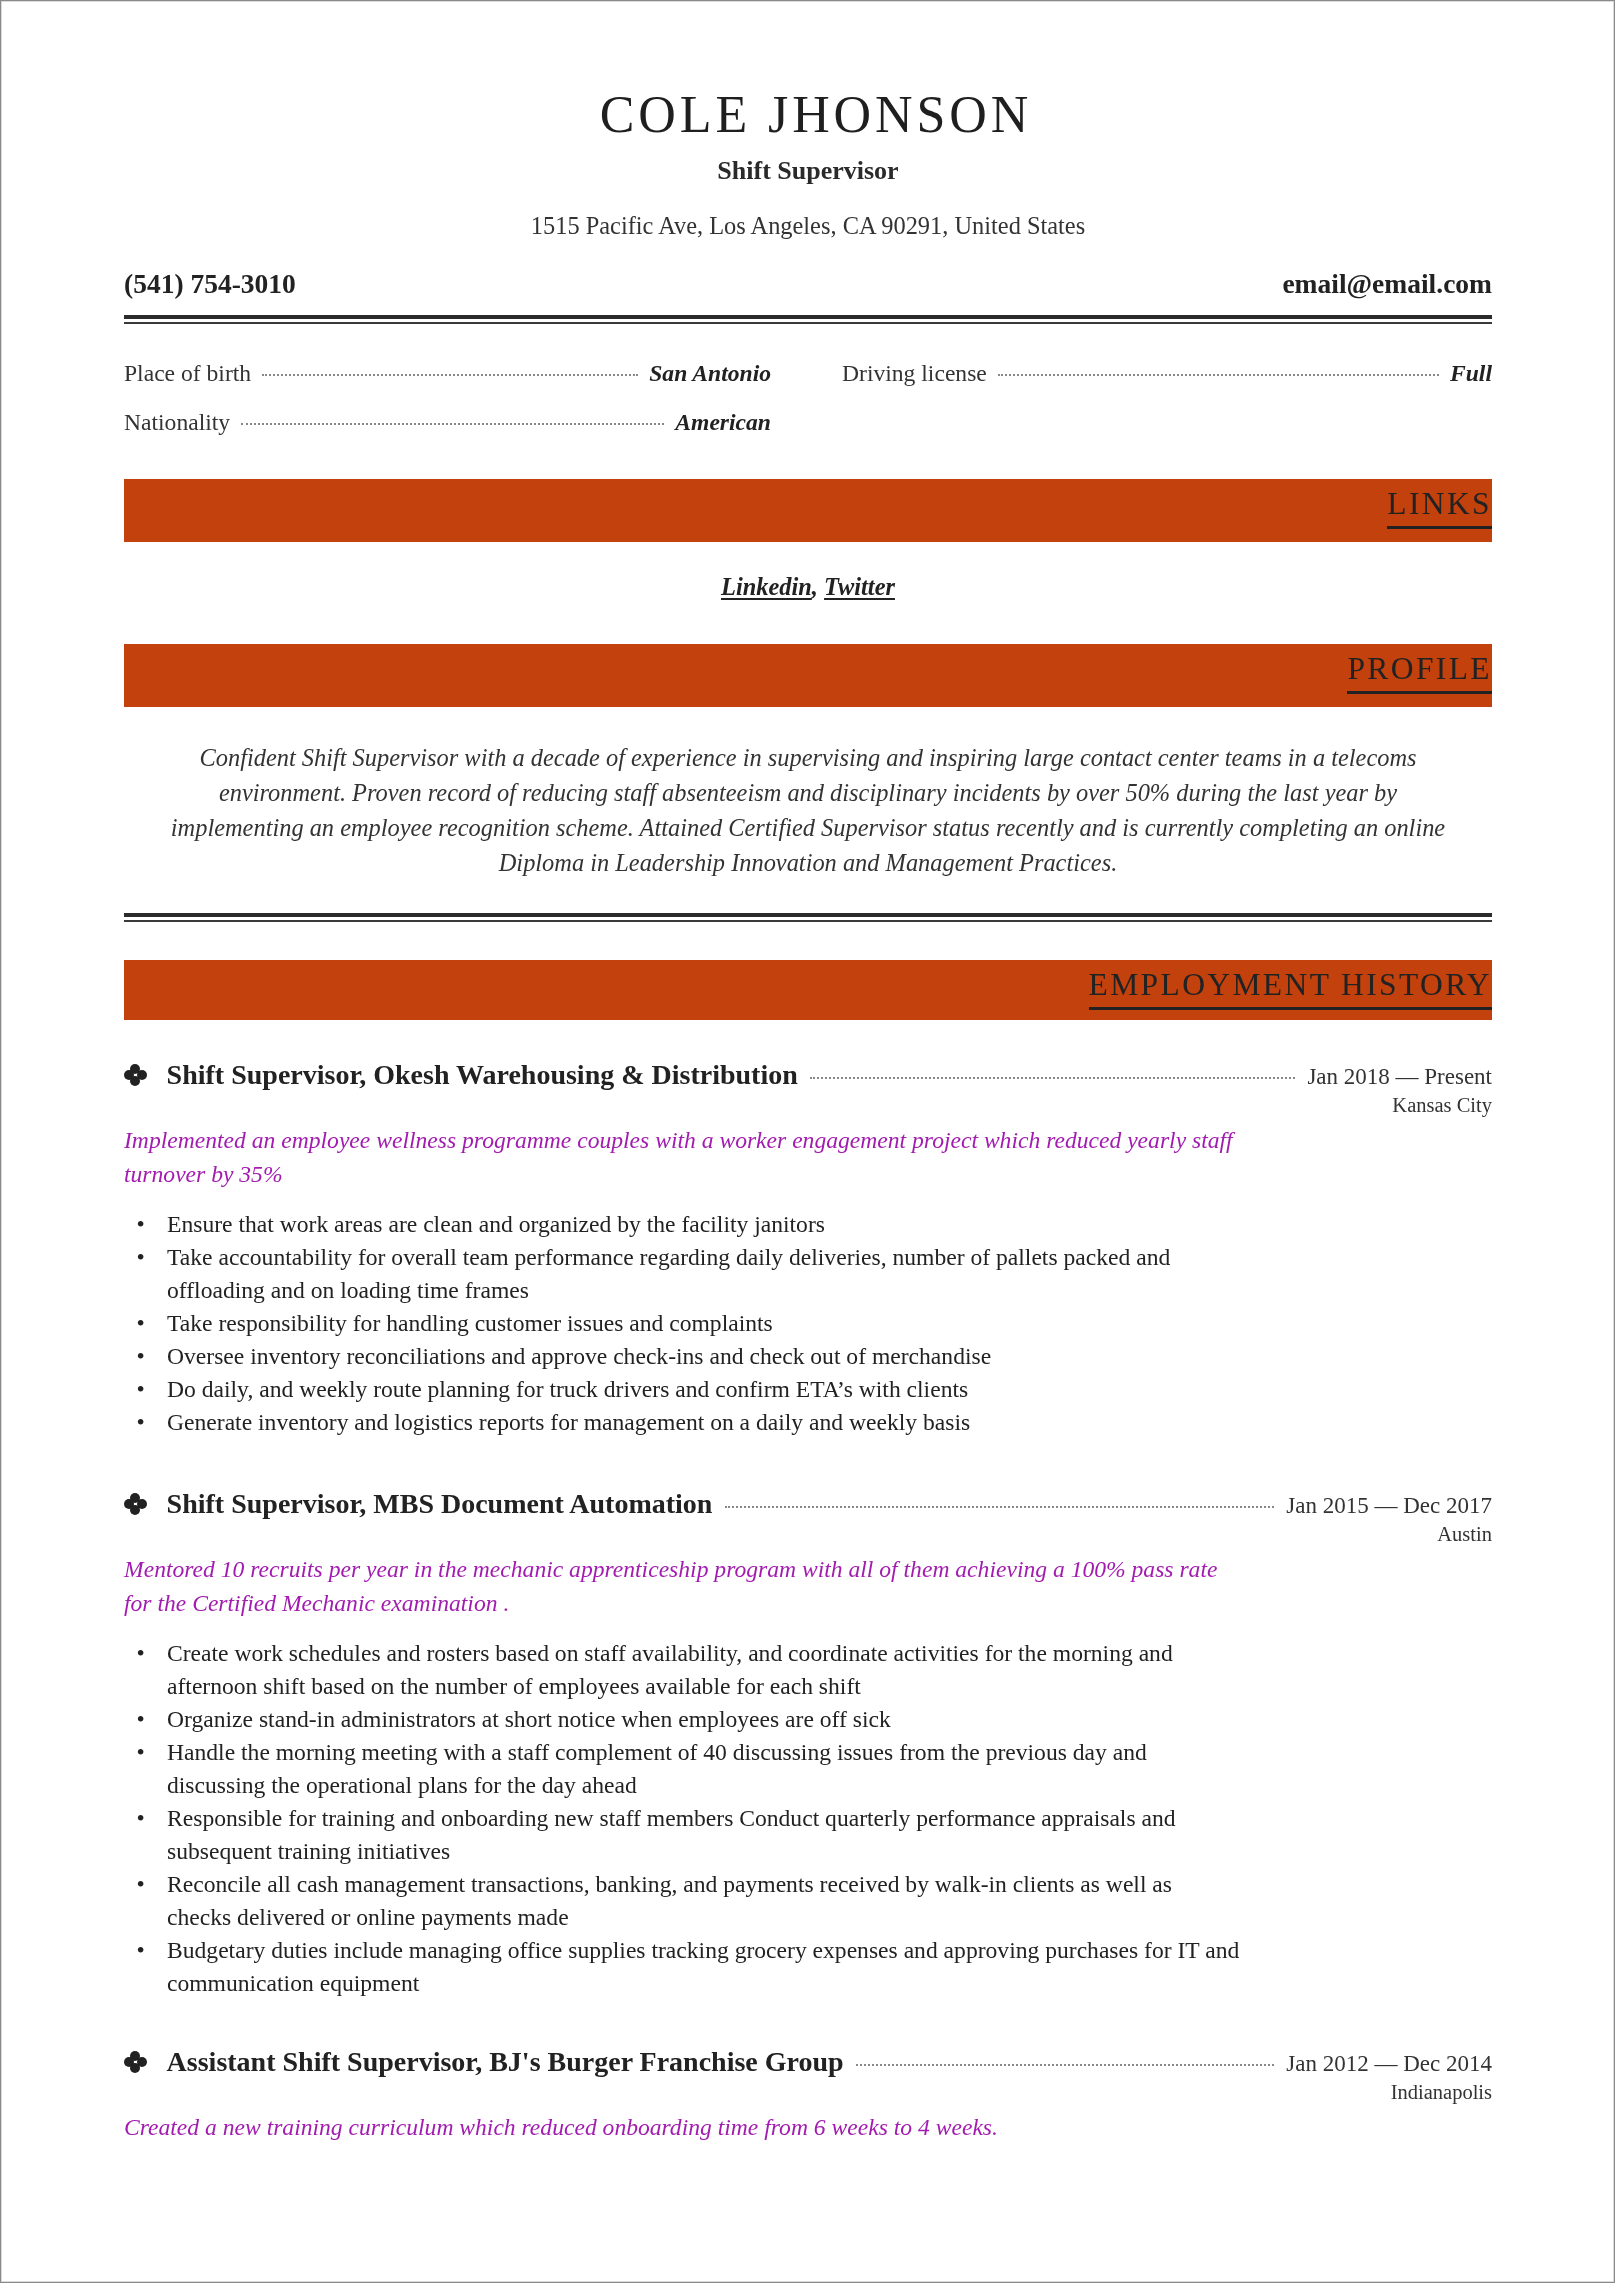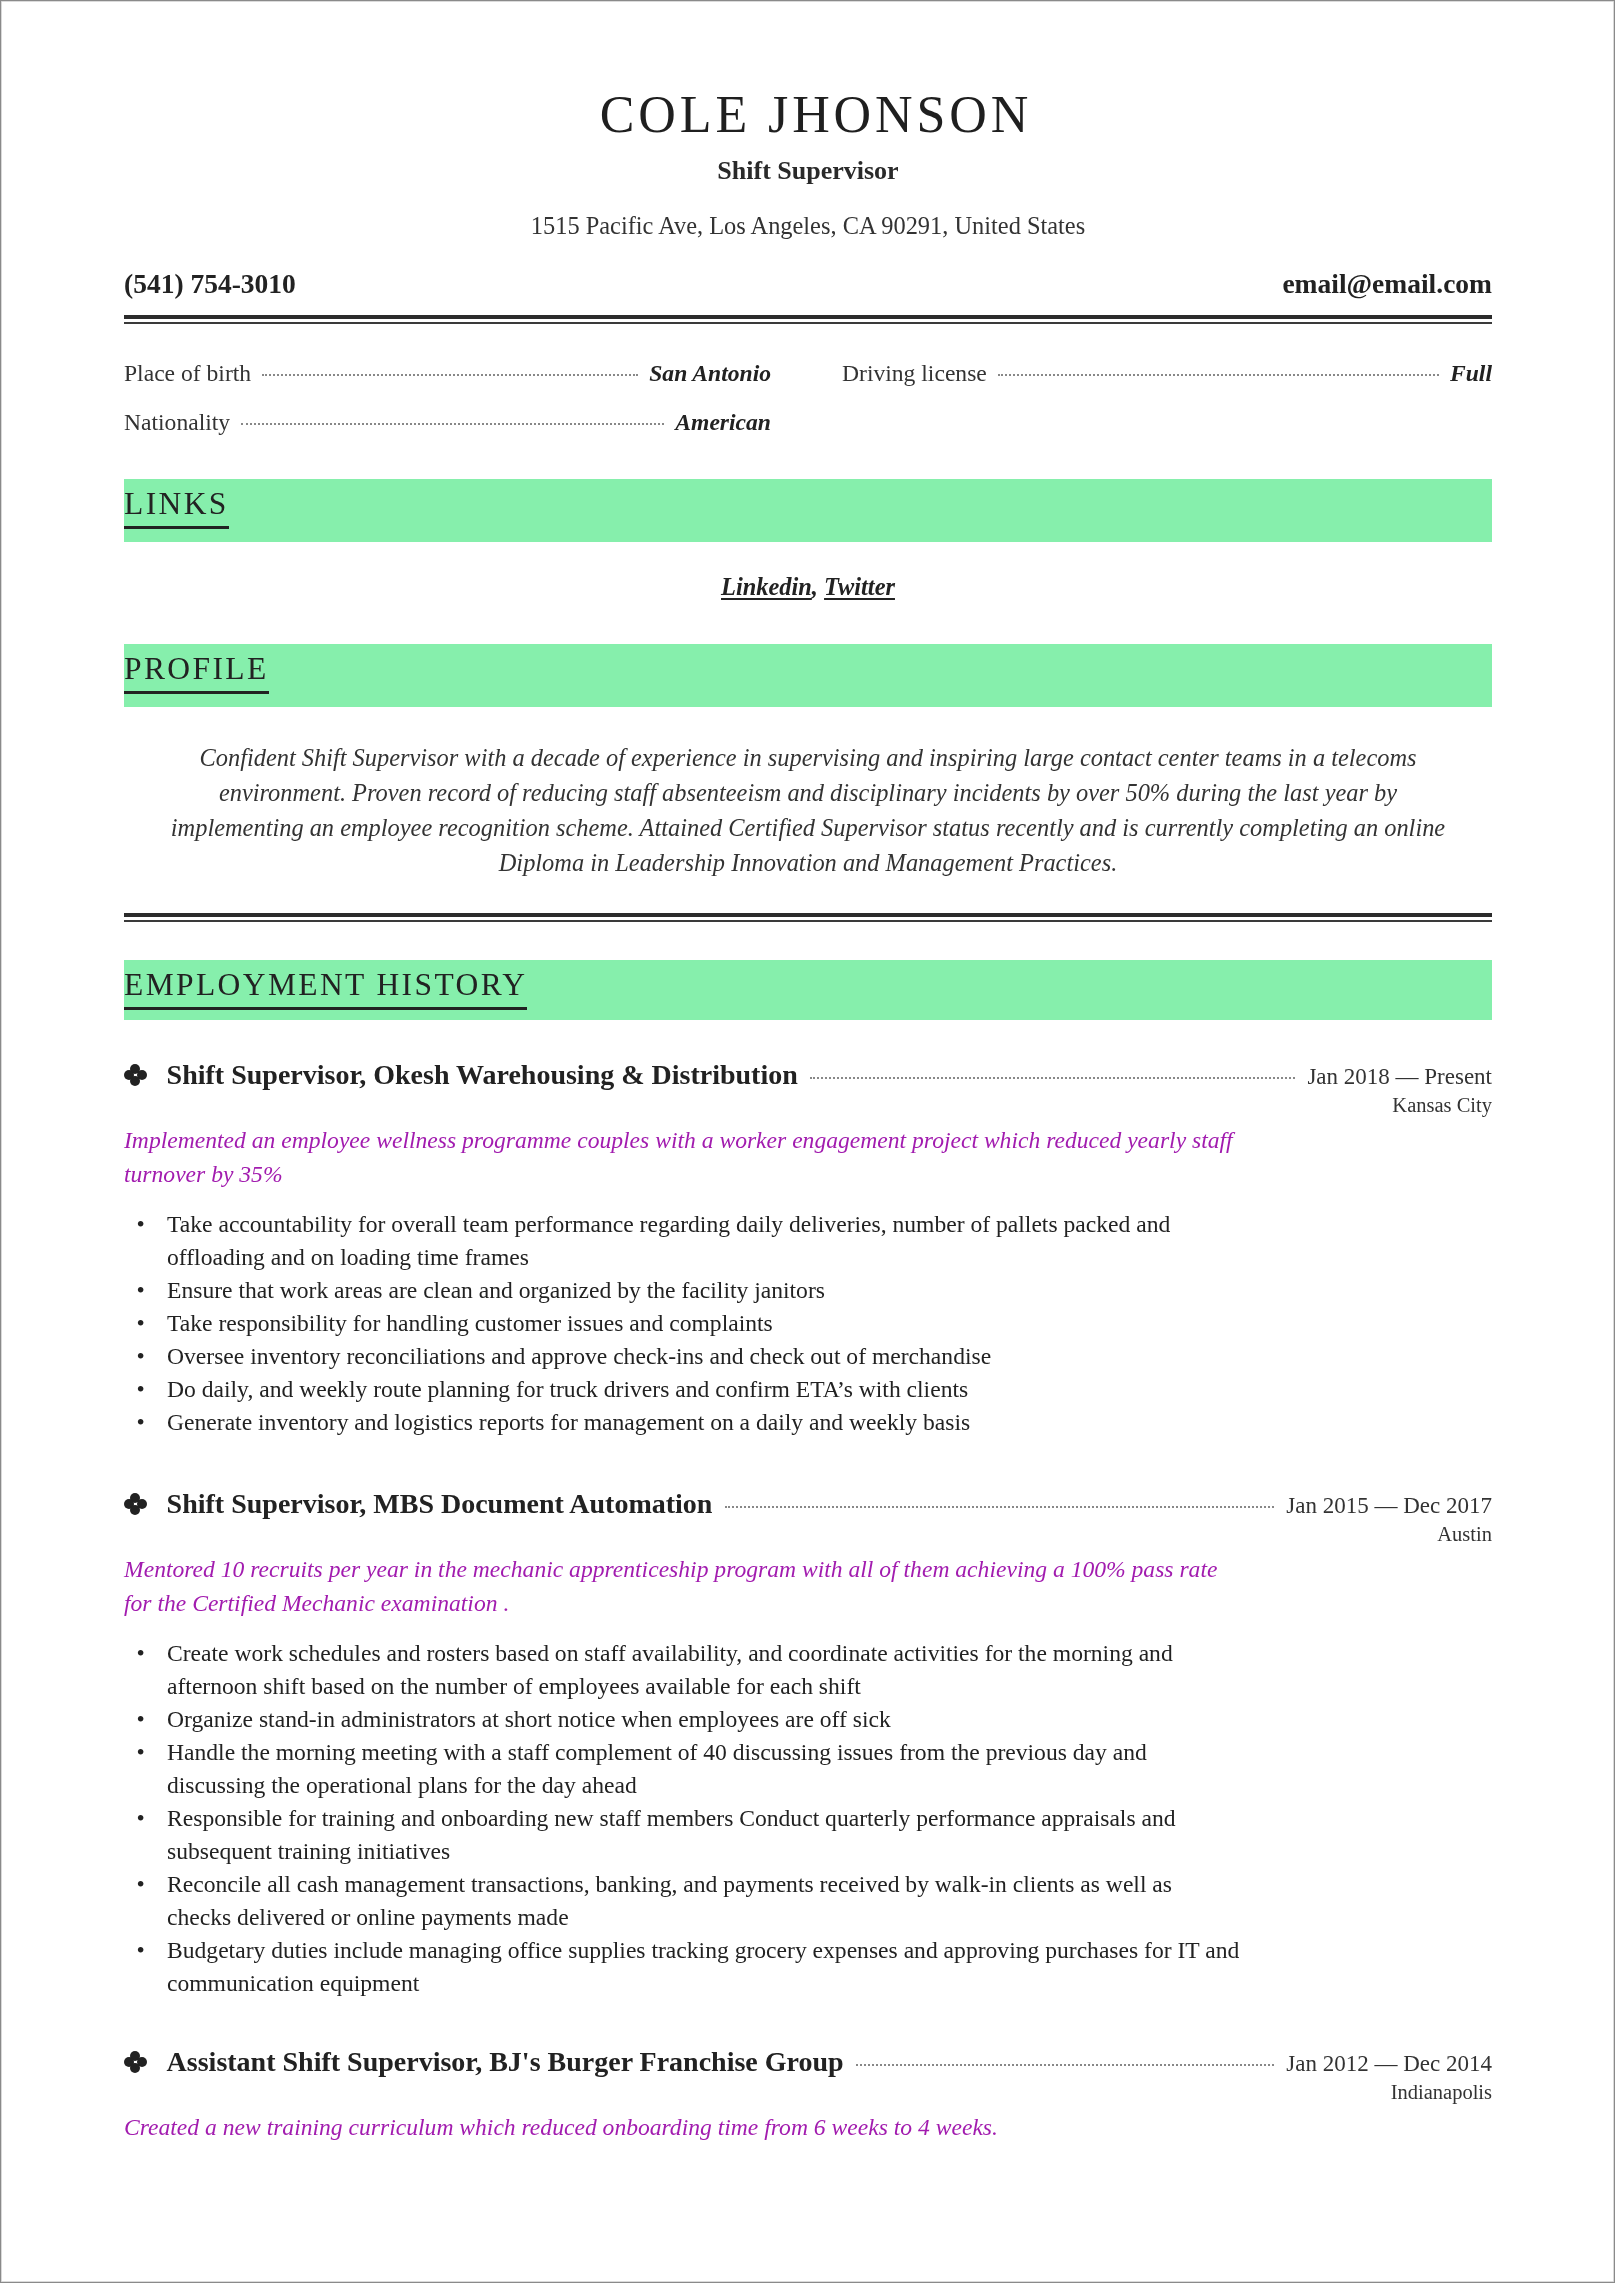--- a/index.html
+++ b/index.html
@@ -35,22 +35,22 @@
   .double-rule .thin { position: absolute; left: 0; right: 0; top: 7px; height: 2.4px; background: #3a3a3a; }
 
   .detail-row { position: absolute; display: flex; align-items: baseline; font-size: 23.6px; }
   .detail-row .lbl { color: #333; white-space: nowrap; }
   .detail-row .dots {
     flex: 1; margin: 0 11px; border-bottom: 2.4px dotted #888; height: 0; position: relative; top: -4.7px;
   }
   .detail-row .val { font-style: italic; font-weight: bold; color: #222; white-space: nowrap; }
 
   .section-head {
-    position: absolute; left: 0; width: 1368px; height: 63px; background: #86efac;
-    text-align: left;
+    position: absolute; left: 0; width: 1368px; height: 63px; background: #c2410c;
+    text-align: right;
   }
   .section-head .title {
     display: inline-block; margin-top: 7.9px; font-size: 31.5px; letter-spacing: 2.4px; color: #222;
     padding-bottom: 4.7px; border-bottom: 3.1px solid #222; line-height: 1.1;
   }
 
   .links { position: absolute; left: 0; width: 1368px; top: 573px; text-align: center; font-size: 24.4px; font-style: italic; font-weight: bold; }
   .links a { color: #222; text-underline-offset: 3.1px; }
 
   .profile {
@@ -137,22 +137,22 @@
           <span style="left:12.6px; top:6.3px;"></span>
           <span style="left:6.3px; top:12.6px;"></span>
       </span>
       <span class="job-title">Shift Supervisor, Okesh Warehousing &amp; Distribution</span>
       <span class="job-dots"></span>
       <span class="job-dates">Jan 2018 — Present</span>
     </div>
     <div class="job-city">Kansas City</div>
     <div class="job-summary">Implemented an employee wellness programme couples with a worker engagement project which reduced yearly staff turnover by 35%</div>
     <ul class="job-bullets">
+      <li>Ensure that work areas are clean and organized by the facility janitors</li>
       <li>Take accountability for overall team performance regarding daily deliveries, number of pallets packed and offloading and on loading time frames</li>
-      <li>Ensure that work areas are clean and organized by the facility janitors</li>
       <li>Take responsibility for handling customer issues and complaints</li>
       <li>Oversee inventory reconciliations and approve check-ins and check out of merchandise</li>
       <li>Do daily, and weekly route planning for truck drivers and confirm ETA’s with clients</li>
       <li>Generate inventory and logistics reports for management on a daily and weekly basis</li>
     </ul>
   </div>
 
   <div class="job" style="top:1488px;">
     <div class="job-head">
       <span class="job-icon">

